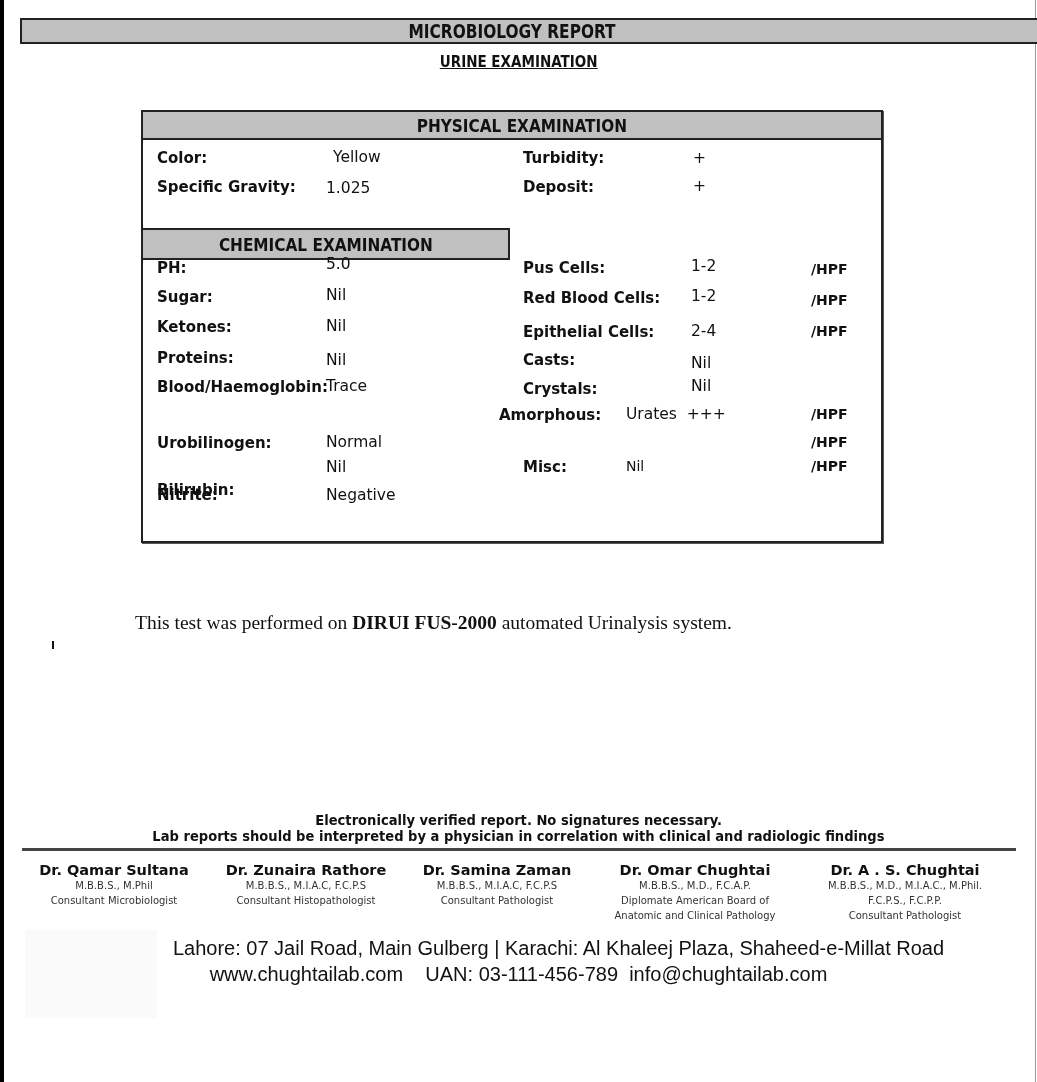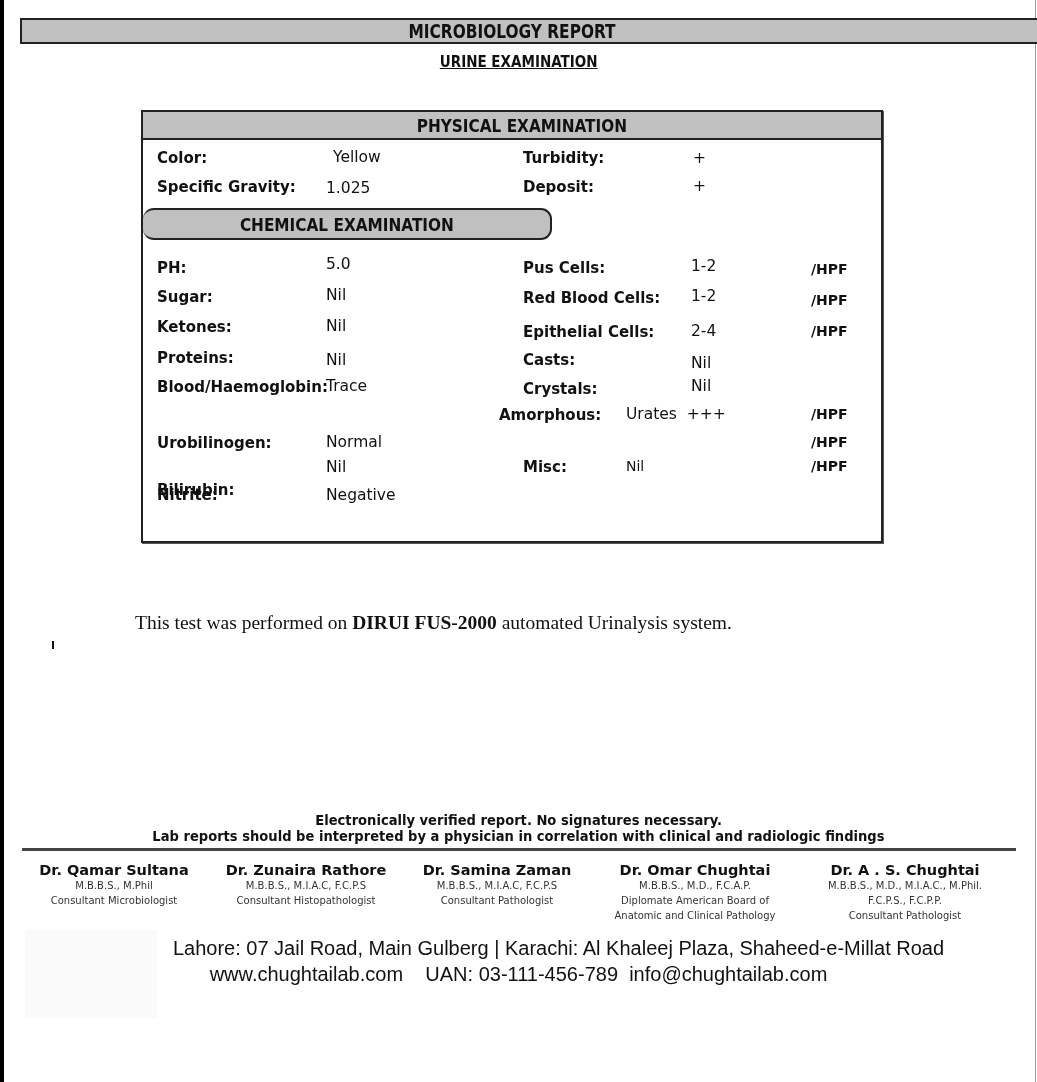--- a/index.html
+++ b/index.html
@@ -33,21 +33,21 @@
     position: absolute; left: 141px; top: 110px; width: 742px; height: 433px;
     border: 2px solid #222; box-sizing: border-box;
     box-shadow: 1px 1px 0 #555;
   }
   .sec-head {
     position: absolute; background: #c0c0c0; border-bottom: 2px solid #222;
     box-sizing: border-box; text-align: center; font-weight: bold;
   }
   .sec-head span { display: inline-block; transform: scaleX(0.9); font-size: 17px; }
   .phys-head { left: 0; top: 0; width: 738px; height: 28px; line-height: 28px; padding-left: 20px; }
-  .chem-head { left: 0; top: 96px; width: 409px; height: 32px; line-height: 30px; border-top: 2px solid #222; border-right: 2px solid #222; border-radius: 11px; }
+  .chem-head { left: 0; top: 116px; width: 367px; height: 32px; line-height: 30px; border-top: 2px solid #222; border-right: 2px solid #222; }
   .micro-head { left: 367px; top: 100px; width: 371px; height: 32px; line-height: 30px; border-top: 2px solid #222; }
 
   .lbl { position: absolute; font-weight: bold; font-size: 15px; color: #111; white-space: nowrap; }
   .val { position: absolute; font-size: 15.5px; color: #111; white-space: nowrap; }
   .unit { position: absolute; font-weight: bold; font-size: 14px; color: #111; white-space: nowrap; }
 
   .note {
     position: absolute; left: 135px; top: 612px;
     font-family: "Liberation Serif", "DejaVu Serif", serif; font-size: 19.5px; color: #111;
   }

